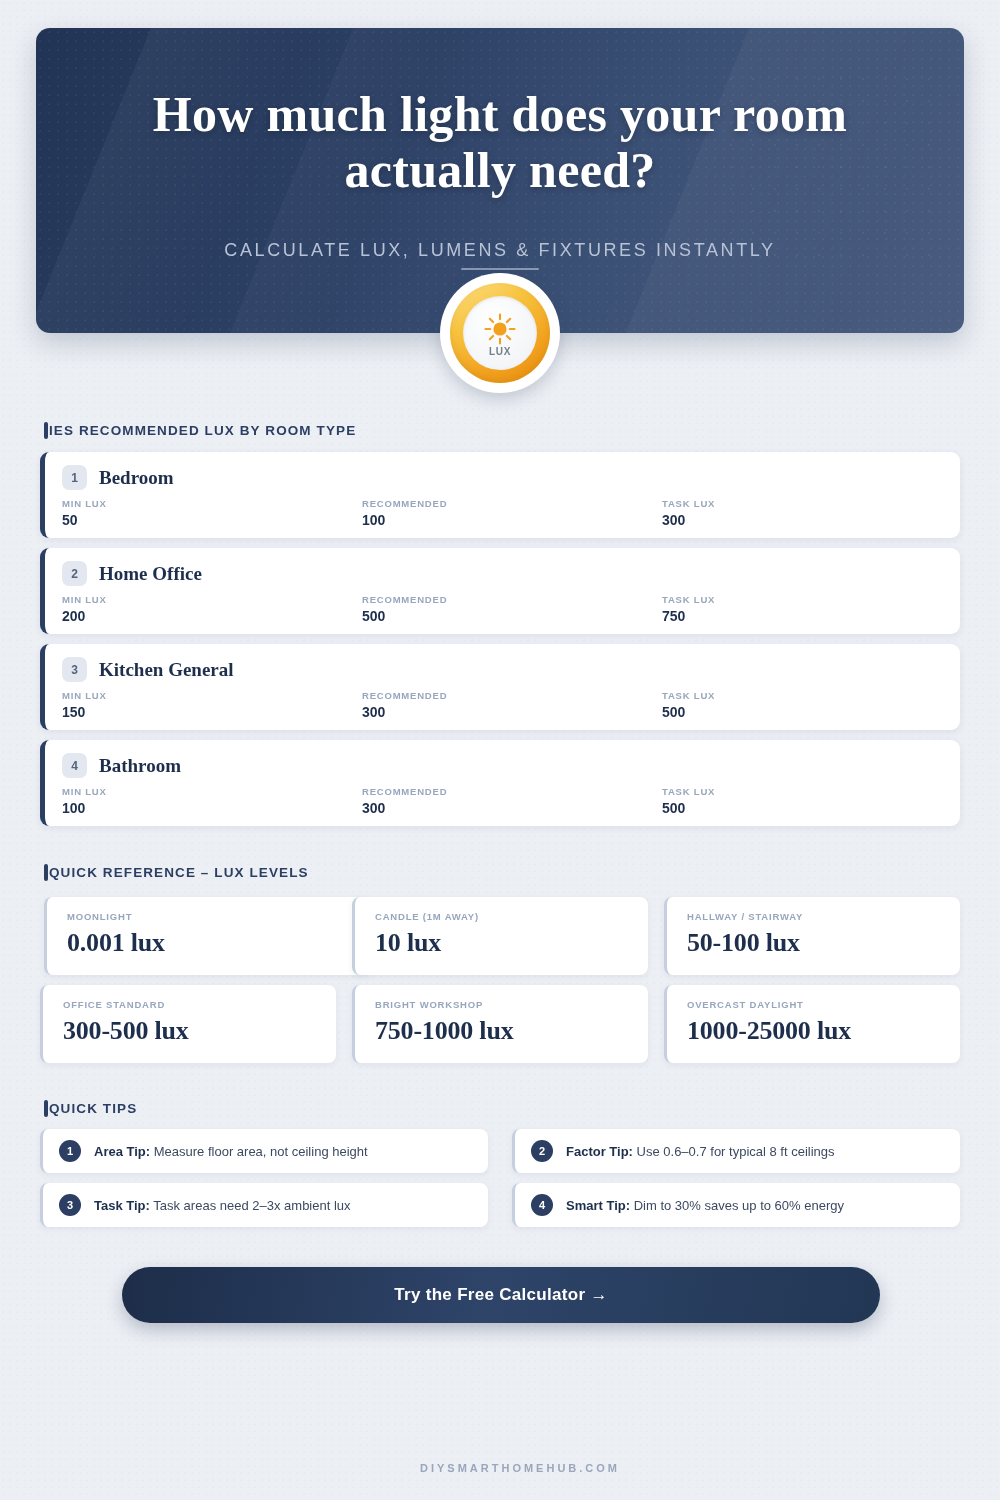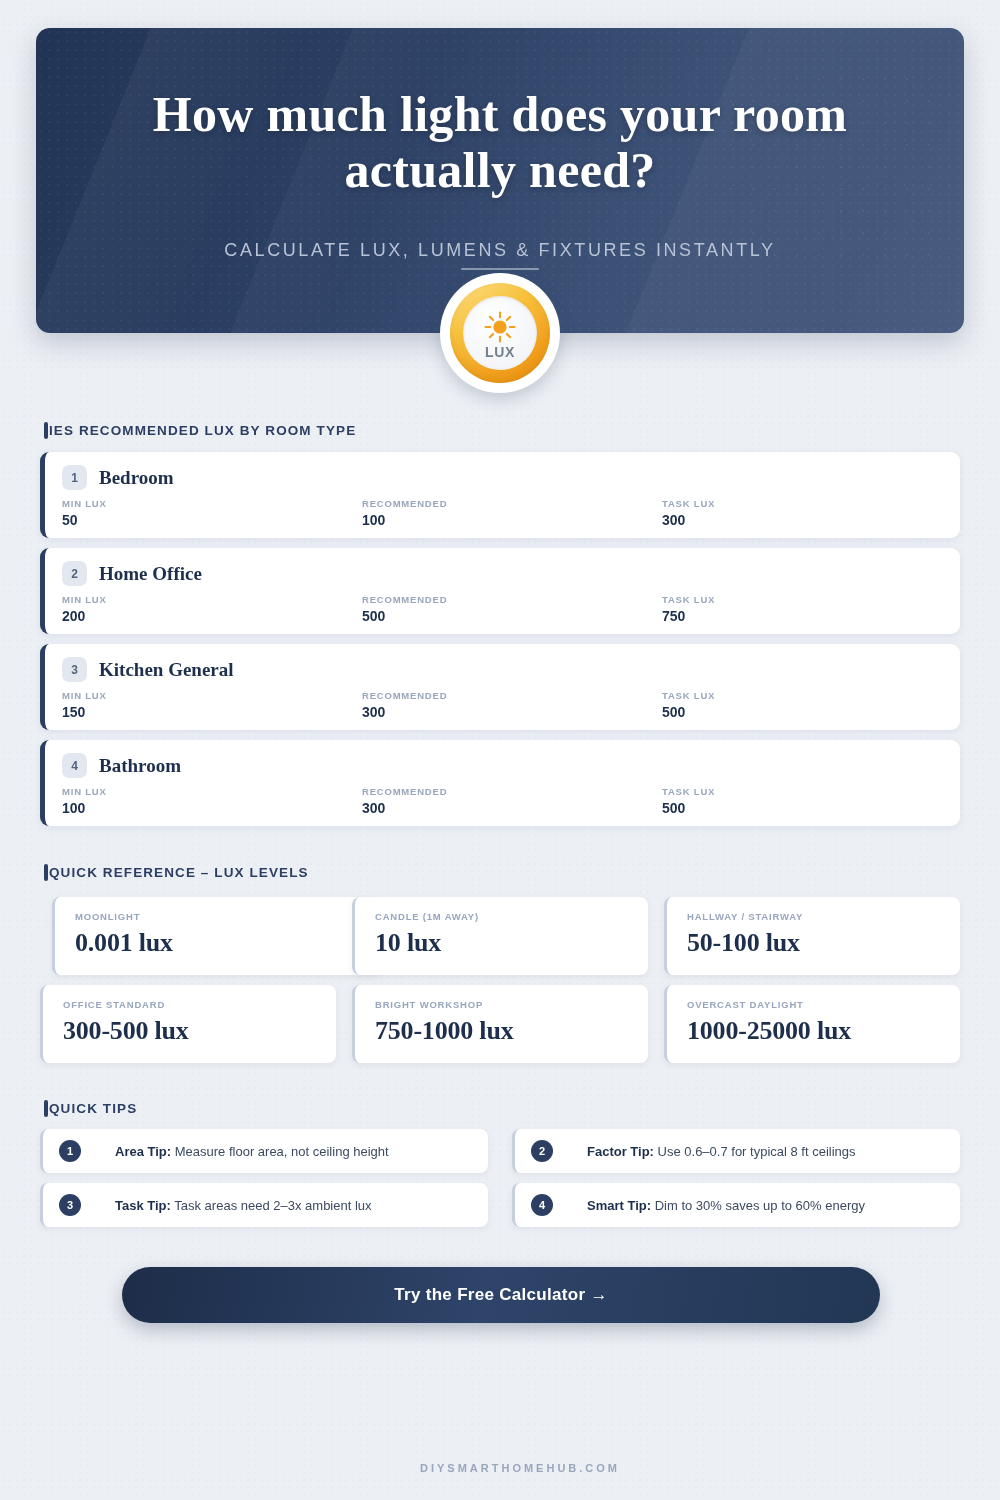--- a/index.html
+++ b/index.html
@@ -95,21 +95,21 @@
   }
   .badge-core{
     width:74px; height:74px; border-radius:50%;
     background:radial-gradient(circle at 40% 32%,#ffffff,#eef1f5);
     display:flex; flex-direction:column; align-items:center; justify-content:center;
     gap:1px;
     box-shadow:inset 0 1px 3px rgba(120,100,60,.16);
   }
   .badge-core svg{ display:block; margin-top:2px; }
   .badge-text{
-    font-size:14px; font-weight:bold; color:#75808f;
+    font-size:10px; font-weight:bold; color:#75808f;
     letter-spacing:.7px; line-height:1;
   }
 
   
   .sec-head{
     position:absolute; left:44px;
     display:flex; align-items:center; gap:1px;
   }
   .sec-bar{ width:4px; height:17px; background:#2c3f63; border-radius:2px; }
   .sec-label{
@@ -181,21 +181,21 @@
     padding-left:16px;
   }
   .tip-num{
     flex:0 0 auto;
     width:22px; height:22px; border-radius:50%;
     background:#2c3f63; color:#fff;
     display:flex; align-items:center; justify-content:center;
     font-size:11px; font-weight:bold;
   }
   .tip-text{ font-size:13px; color:#3c4a60; white-space:nowrap; }
-  .tip-text b{ color:#1e2f4d;margin-left:21px; }
+  .tip-text b{ color:#1e2f4d; }
 
   
   .cta{
     position:absolute; left:122px; top:1267px;
     width:758px; height:56px;
     border-radius:28px;
     background:linear-gradient(100deg,#1d2d49 0%,#2e4469 48%,#223754 100%);
     box-shadow:0 7px 17px rgba(35,52,82,.27);
     display:flex; align-items:center; justify-content:center;
     color:#ffffff; font-size:17px; font-weight:bold;
@@ -338,21 +338,21 @@
       <div class="stat-val">500</div>
     </div>
   </div>
 </div>
 
 <div class="sec-head" style="top:864px">
   <div class="sec-bar"></div>
   <div class="sec-label">QUICK REFERENCE – LUX LEVELS</div>
 </div>
 
-<div class="ref-card" style="left:52px;  top:897px; width:328px;">
+<div class="ref-card" style="left:44px;  top:897px; width:328px;">
   <div class="ref-key">MOONLIGHT</div>
   <div class="ref-val">0.001 lux</div>
 </div>
 <div class="ref-card" style="left:352px; top:897px; width:296px;">
   <div class="ref-key">CANDLE (1M AWAY)</div>
   <div class="ref-val">10 lux</div>
 </div>
 <div class="ref-card" style="left:664px; top:897px; width:296px;">
   <div class="ref-key">HALLWAY / STAIRWAY</div>
   <div class="ref-val">50-100 lux</div>

